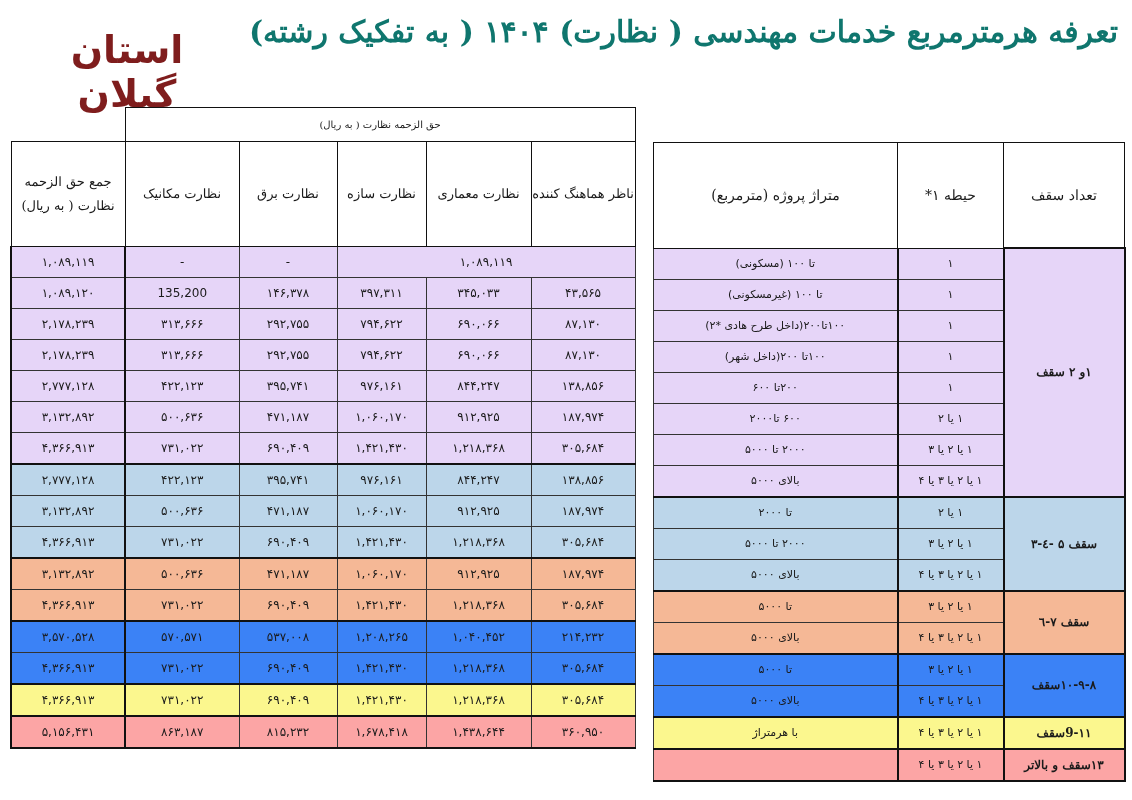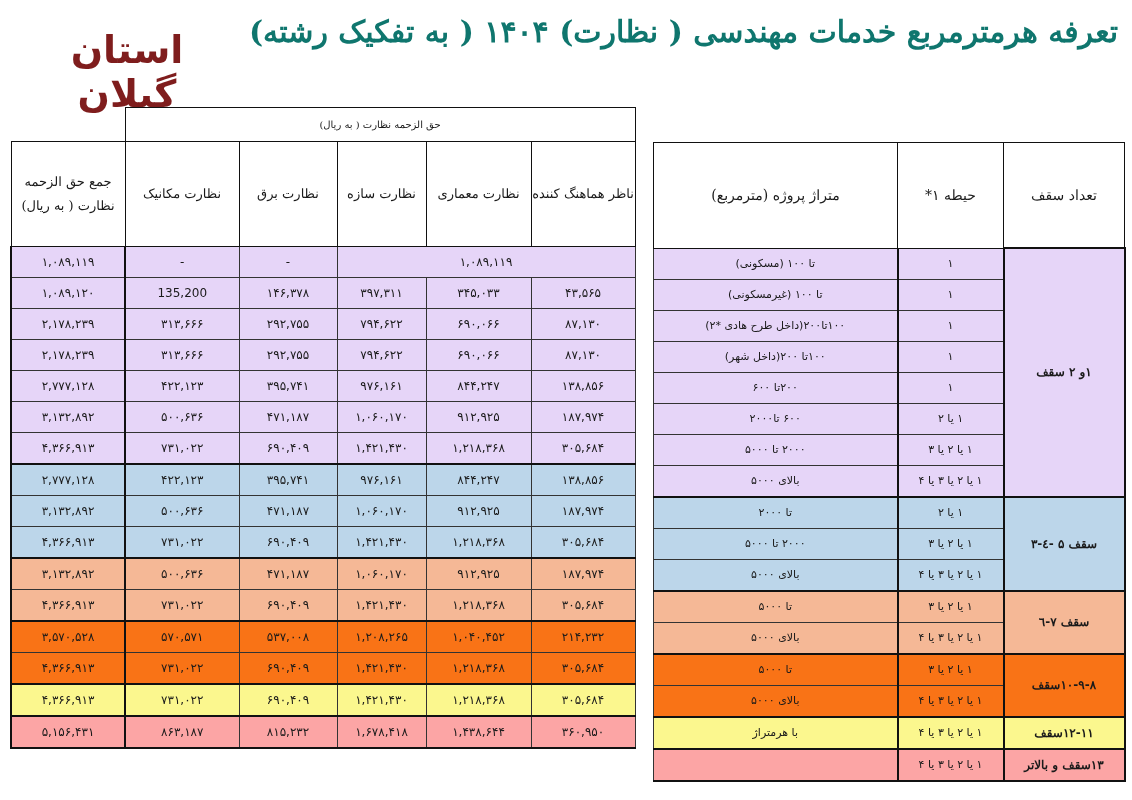--- a/index.html
+++ b/index.html
@@ -31,21 +31,21 @@
   #crit { left:653px; top:142px; width:471px; }
   #crit th { border:1.5px solid #111; background:#fff; height:104px; font-size:14px; font-weight:normal; direction:rtl; }
   #crit td { border:1px solid #333; height:30px; font-size:11px; direction:rtl; font-family:"DejaVu Sans", sans-serif; }
   #crit td.floors { font-weight:bold; font-size:12px; border:2px solid #111; font-family:"DejaVu Serif", serif; }
   #crit td.hayteh { border-left:2px solid #111; border-right:2px solid #111; }
   #crit tr.grp-end td { border-bottom:2.5px solid #111; }
 
   .g1 td { background:#e6d5f8; }
   .g2 td { background:#bcd6ea; }
   .g3 td { background:#f5b896; }
-  .g4 td { background:#f97316; }
+  .g4 td { background:#3b82f6; }
   .g5 td { background:#fbf78e; }
   .g6 td { background:#fca5a5; }
   .blank-hdr { border:none !important; background:transparent !important; }
 </style>
 </head>
 <body>
 
 <div class="title">تعرفه هرمترمربع خدمات مهندسی ( نظارت) ۱۴۰۴ ( به تفکیک رشته)</div>
 <div class="province">استان گیلان</div>
 
@@ -280,21 +280,21 @@
       <td class="floors" rowspan="2">۱۰-۹-۸سقف</td>
     </tr>
     <tr class="g4 grp-end">
       <td>بالای ۵۰۰۰</td>
       <td class="hayteh">۱ یا ۲ یا ۳ یا ۴</td>
     </tr>
 
     <tr class="g5 grp-end">
       <td>با هرمتراژ</td>
       <td class="hayteh">۱ یا ۲ یا ۳ یا ۴</td>
-      <td class="floors">۱۲-۱۱سقف</td>
+      <td class="floors">9-۱۱سقف</td>
     </tr>
 
     <tr class="g6 grp-end">
       <td></td>
       <td class="hayteh">۱ یا ۲ یا ۳ یا ۴</td>
       <td class="floors">۱۳سقف و بالاتر</td>
     </tr>
   </tbody>
 </table>
 

